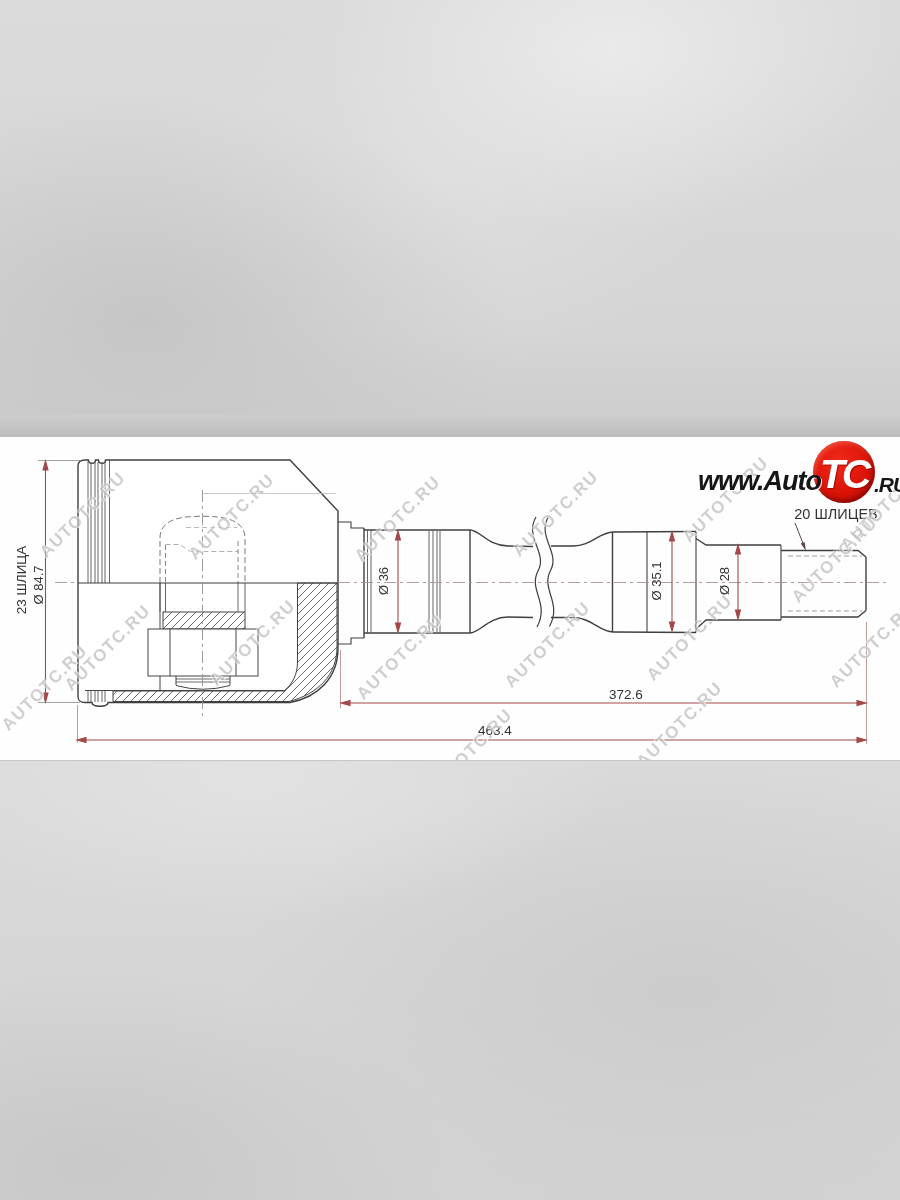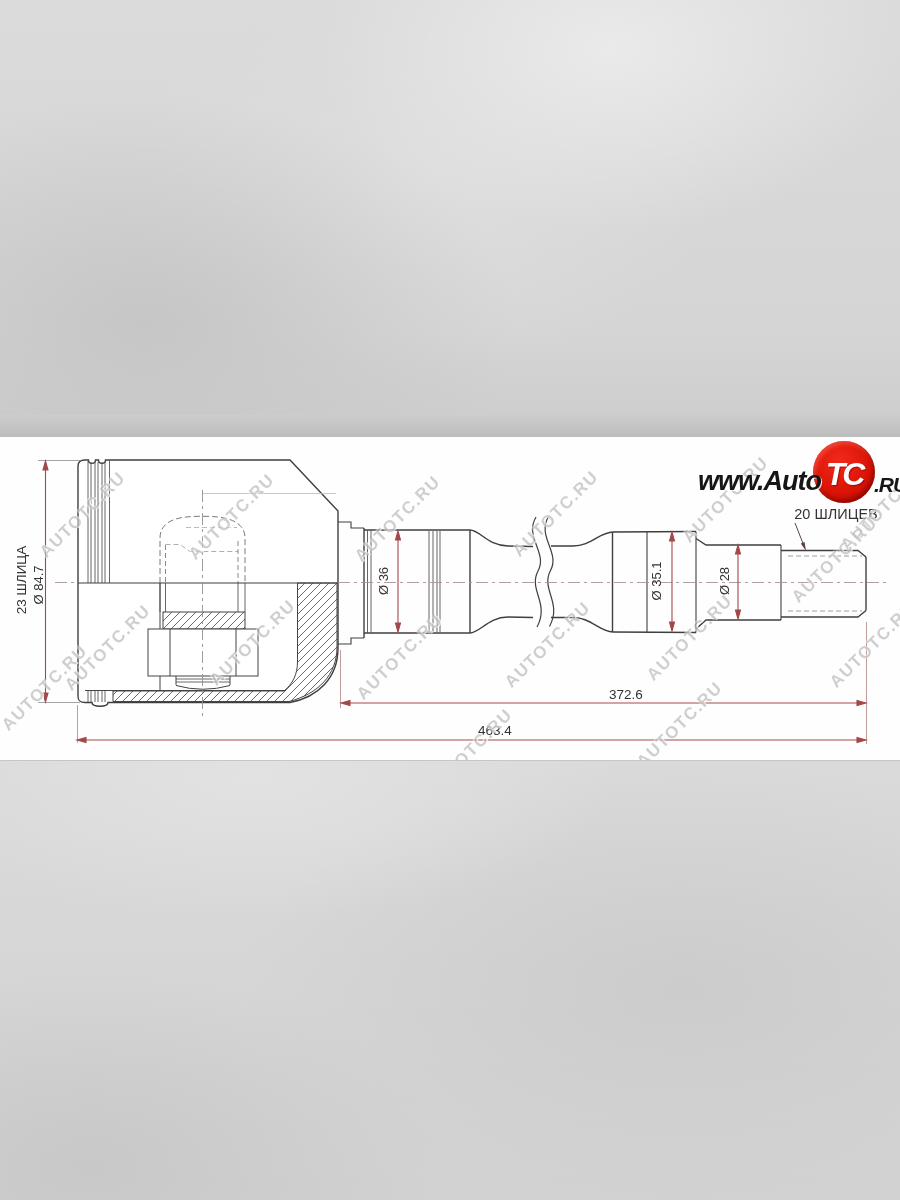--- a/index.html
+++ b/index.html
@@ -43,21 +43,21 @@
   svg{position:absolute;left:0;top:0;z-index:2;}
   svg text{font-family:"Liberation Sans",sans-serif;fill:#333;}
   .logo{position:absolute;left:698px;top:441px;width:205px;height:64px;z-index:8;}
   .logo-circle{
     position:absolute;left:115px;top:0;width:62px;height:62px;border-radius:50%;
     background:radial-gradient(circle at 42% 32%, #f0291a 0%, #dc1407 55%, #b80a00 100%);
     box-shadow:inset -2px -3px 5px rgba(90,0,0,.55), inset 2px 3px 4px rgba(255,120,100,.5);
   }
   .logo-tc{
     position:absolute;left:115px;top:8px;width:62px;height:50px;z-index:9;
-    color:#fff;font-weight:bold;font-style:italic;font-size:32px;
+    color:#fff;font-weight:bold;font-style:italic;font-size:41px;
     text-align:center;letter-spacing:-3px;line-height:50px;
     text-shadow:1px 1px 1px rgba(120,0,0,.6);
   }
   .logo-www{
     position:absolute;left:0;bottom:8px;z-index:10;
     font-weight:bold;font-style:italic;font-size:27px;color:#161616;
     letter-spacing:-1px;white-space:nowrap;
     text-shadow:1px 1px 0 rgba(255,255,255,.85);
   }
   .logo-ru{

